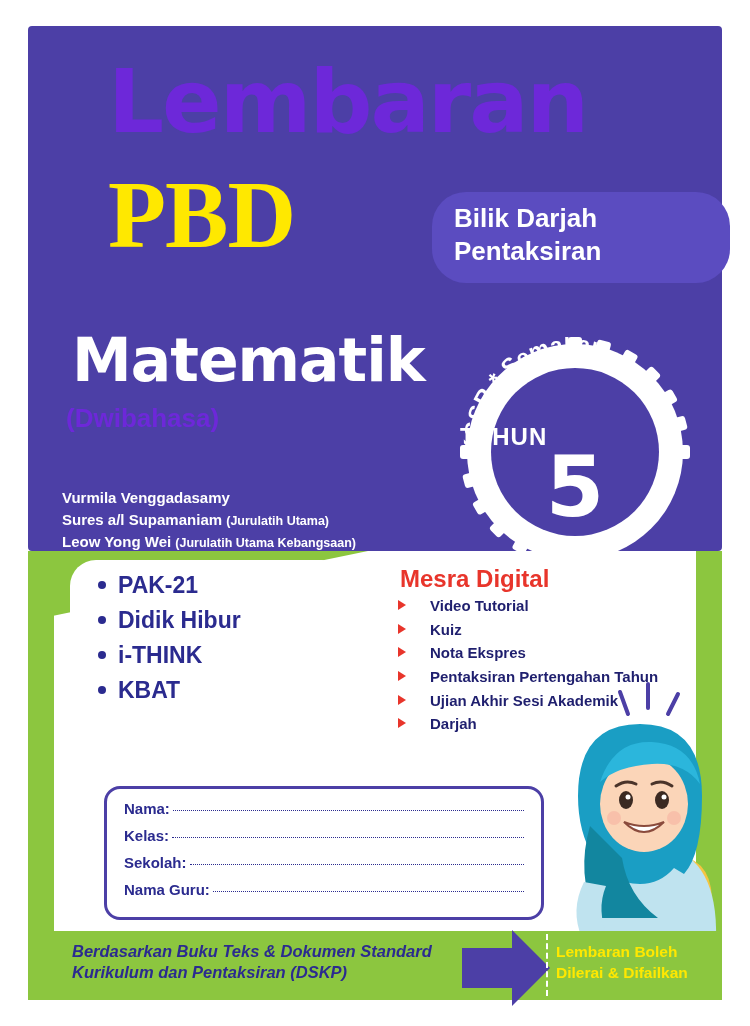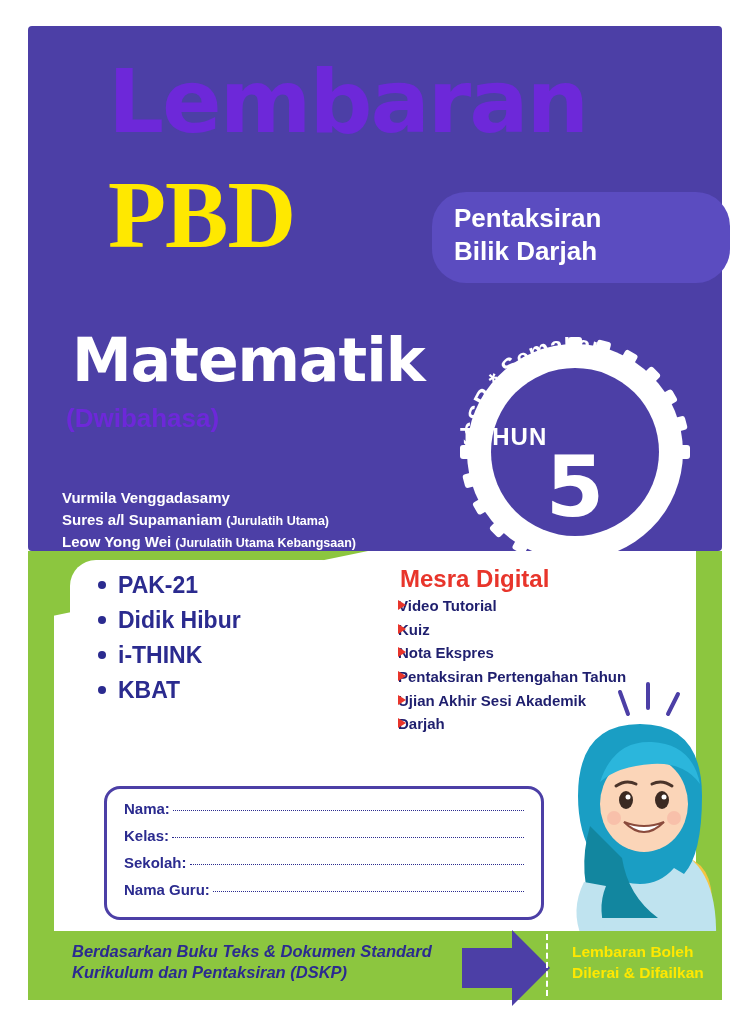--- a/index.html
+++ b/index.html
@@ -261,21 +261,21 @@
     position: absolute;
     left: 398px;
     top: 594px;
     width: 280px;
     color: #1f1f6e;
     font-size: 15px;
     font-weight: bold;
     line-height: 1.58;
   }
   .mesra-list ul { margin: 0; padding: 0; }
-  .mesra-list li { list-style: none; position: relative; padding-left: 0; }
+  .mesra-list li { list-style: none; position: relative; padding-left: 32px; }
   .mesra-list li:before {
     content: "";
     position: absolute;
     left: 0;
     top: 6px;
     width: 0; height: 0;
     border-left: 8px solid #e8352b;
     border-top: 5px solid transparent;
     border-bottom: 5px solid transparent;
   }
@@ -335,21 +335,21 @@
   }
   .bottom-arrow {
     position: absolute;
     left: 462px;
     top: 926px;
     width: 90px;
     height: 84px;
   }
   .bottom-right-text {
     position: absolute;
-    left: 572px;
+    left: 556px;
     top: 942px;
     width: 165px;
     color: #ffe800;
     font-size: 15.5px;
     font-weight: bold;
     line-height: 1.34;
   }
   .dash-sep {
     position: absolute;
     left: 546px;
@@ -376,22 +376,22 @@
   <div class="green-panel"></div>
   <div class="white-mid"></div>
   <div class="green-wedge"></div>
   <div class="green-left-strip"></div>
   <div class="green-right-strip"></div>
 
   <div class="title-lembaran">Lembaran</div>
   <div class="title-pbd">PBD</div>
 
   <div class="subtitle-pill">
+    <div>Bilik Darjah</div>
     <div>Pentaksiran</div>
-    <div>Bilik Darjah</div>
   </div>
 
   <div class="subject">Matematik</div>
   <div class="subject-sub">(Dwibahasa)</div>
 
   <div class="authors">
     <div><span>Vurmila Venggadasamy</span><span class="small"></span></div>
     <div><span>Sures a/l Supamaniam </span><span class="small">(Jurulatih Utama)</span></div>
     <div><span>Leow Yong Wei </span><span class="small">(Jurulatih Utama Kebangsaan)</span></div>
   </div>

